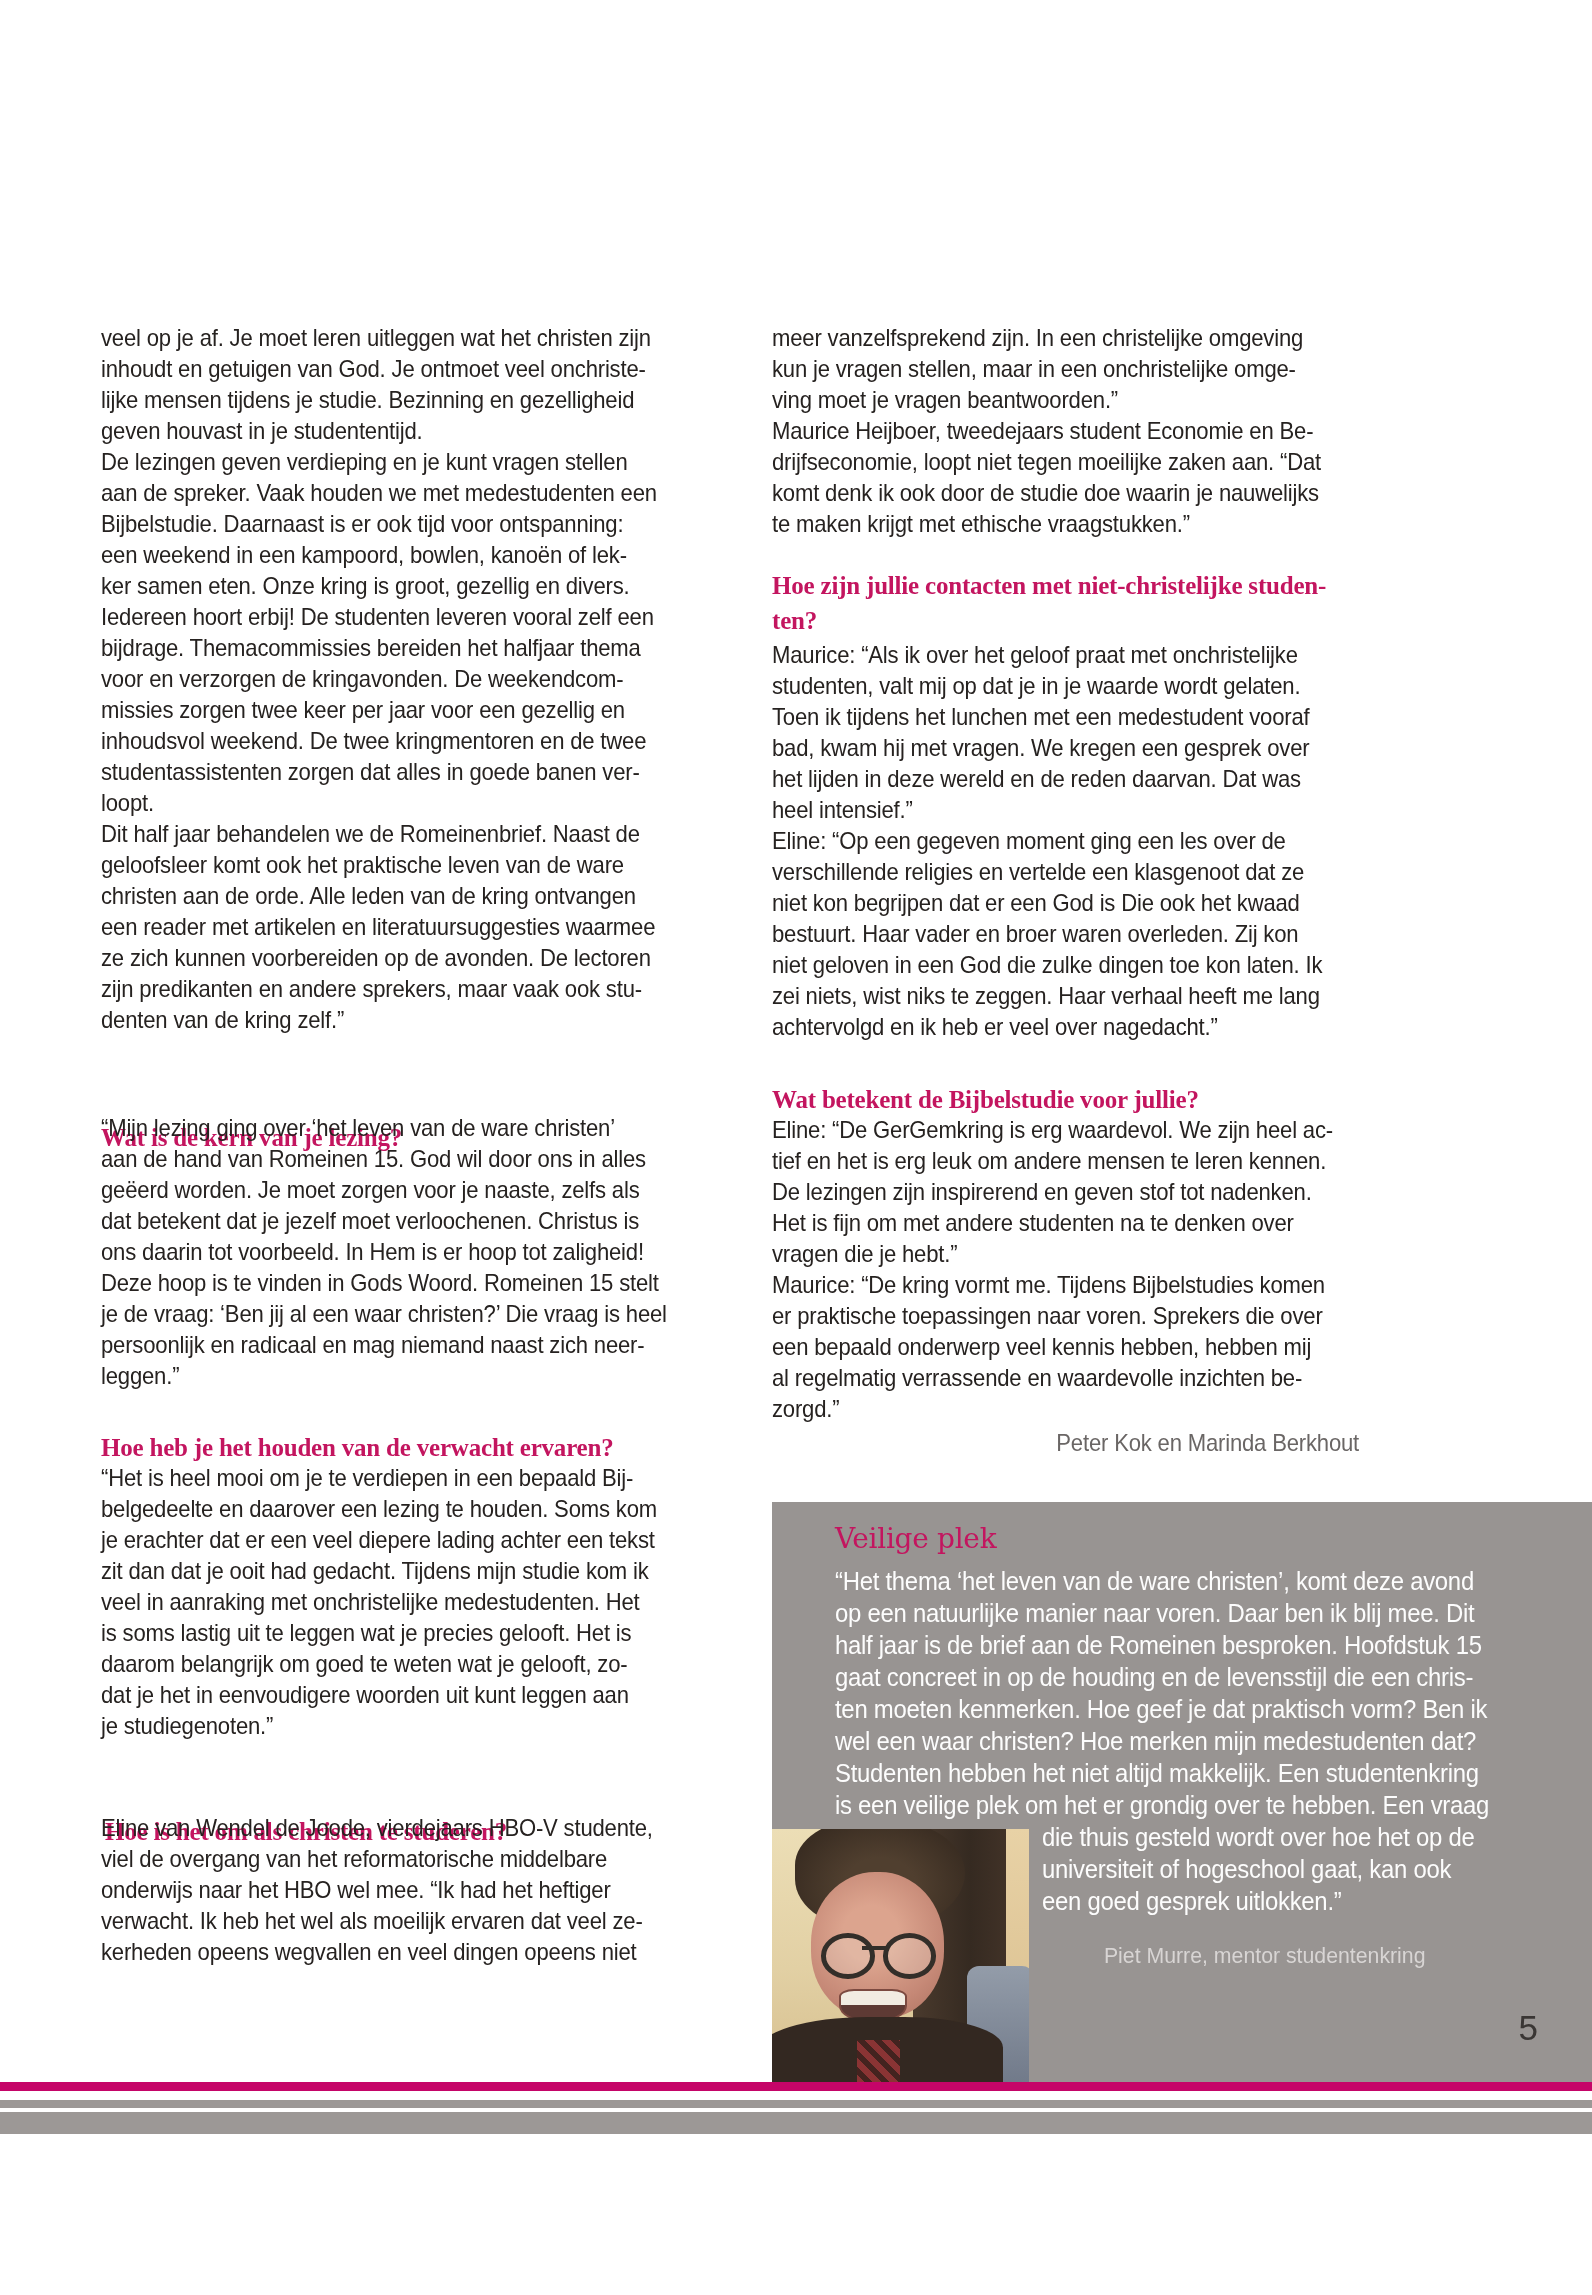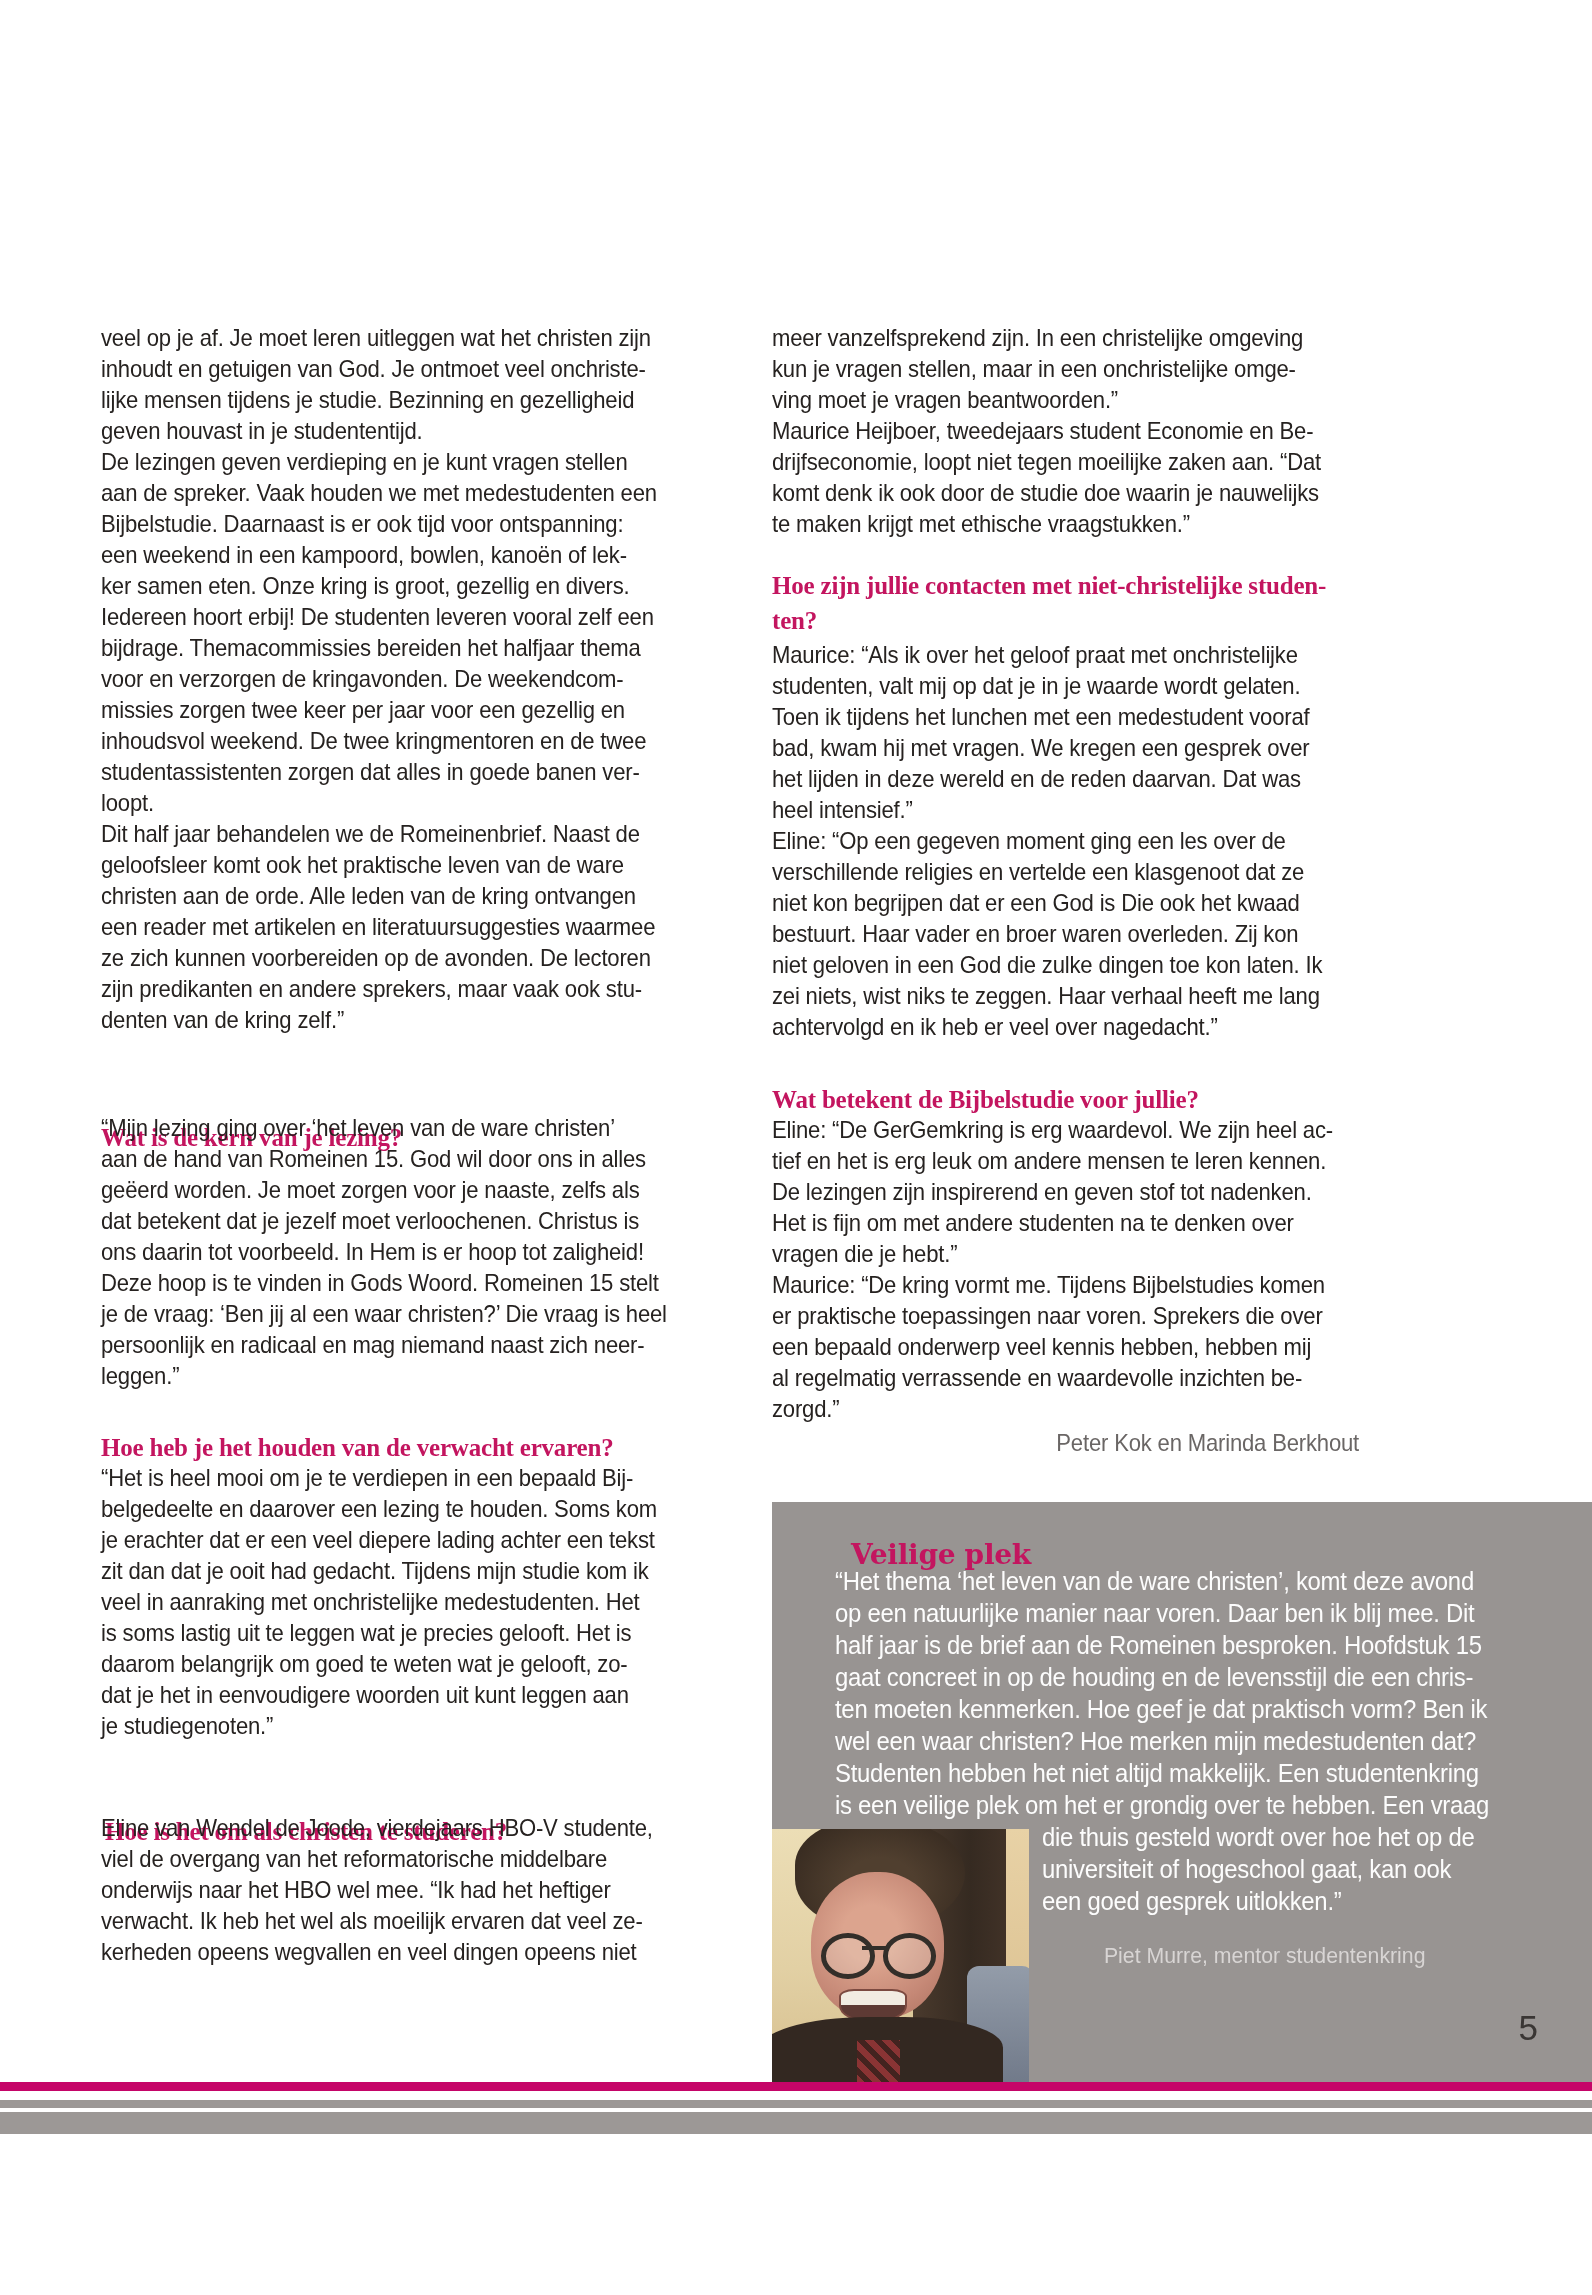--- a/index.html
+++ b/index.html
@@ -43,25 +43,25 @@
     transform-origin:100% 0;
   }
   
   .infobox{
     position:absolute;
     left:772px;top:1502px;width:820px;height:581px;
     background:#989492;
   }
   .infobox-title{
     position:absolute;
-    margin:16px;
+    margin:0;
     left:835px;top:1523px;
     color:#c3155f;
     font-family:"DejaVu Serif","Liberation Serif",serif;
-    font-weight:bold;
+    font-weight:normal;
     font-size:28px;
     line-height:31px;
     letter-spacing:-0.3px;
     white-space:nowrap;
   }
   .infobox-text{
     position:absolute;
     color:#fdfdfd;
     font-size:26px;
     line-height:32px;

